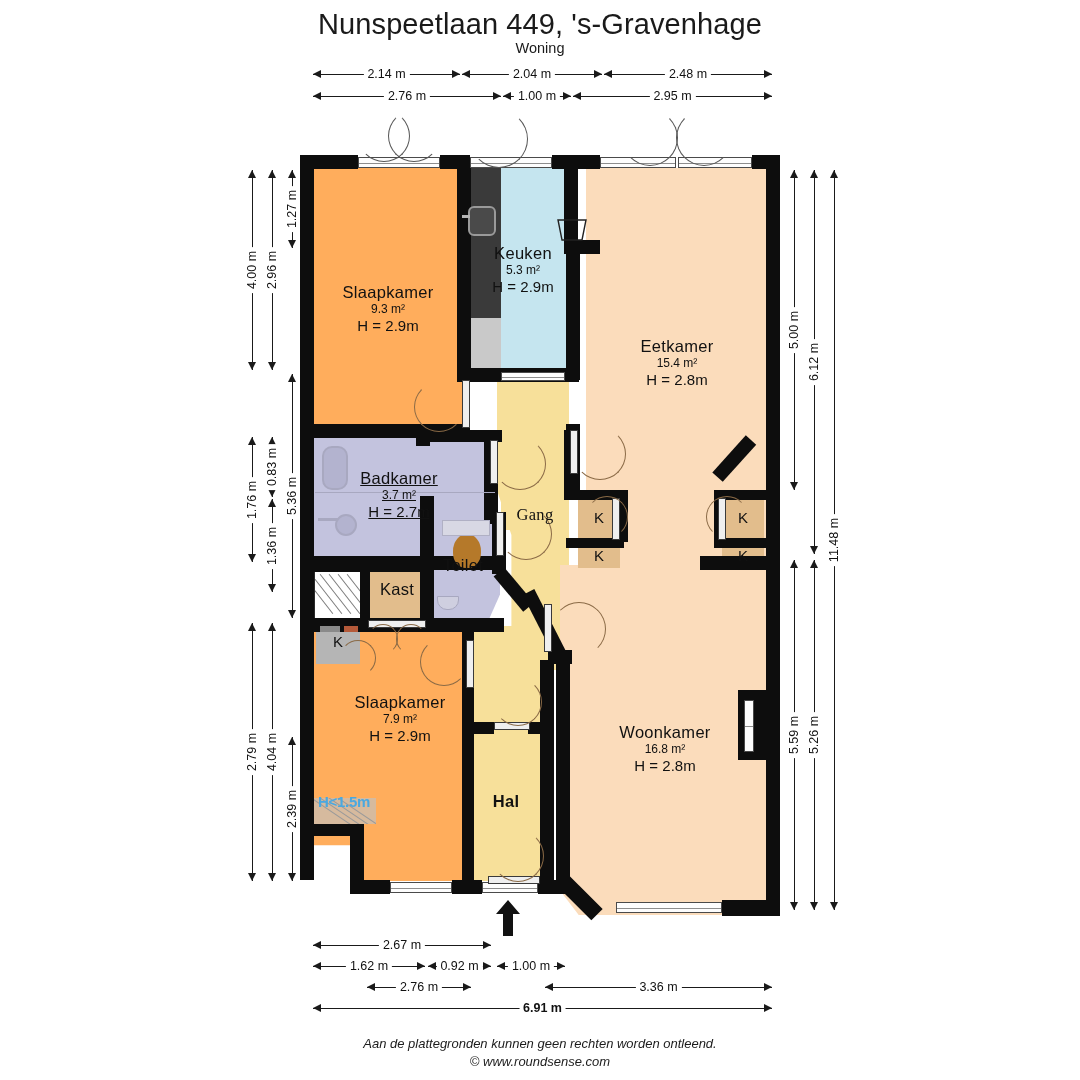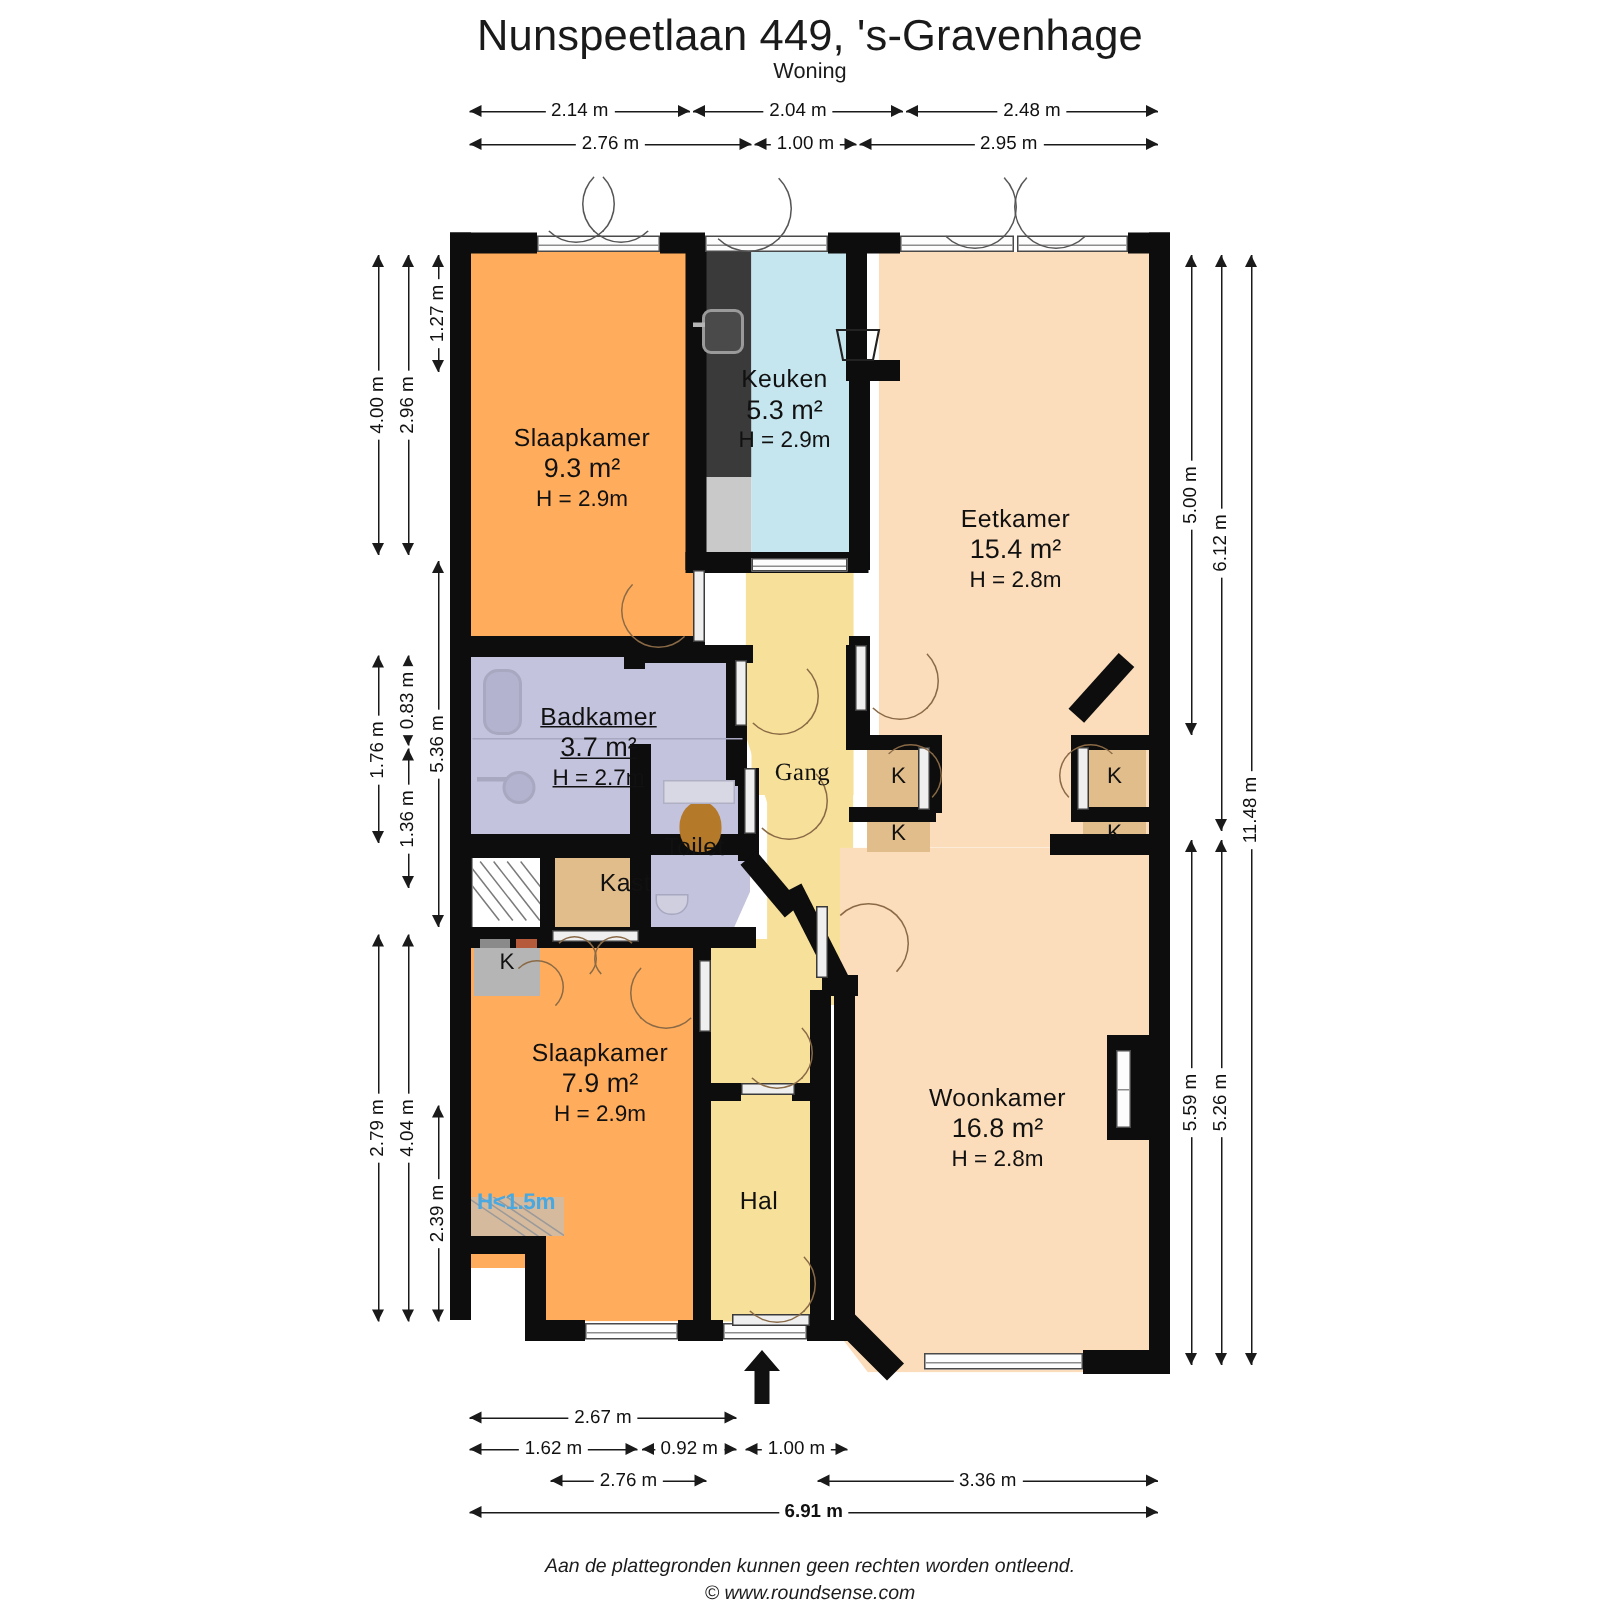--- a/index.html
+++ b/index.html
@@ -53,21 +53,21 @@
   .room{position:absolute;}
   .clip-eet{clip-path:polygon(0 0,100% 0,100% 83%,88% 100%,0 100%);}
   .clip-woon{clip-path:polygon(0 0,100% 0,100% 100%,9% 100%,0 93%);}
   .clip-toilet{clip-path:polygon(0 0,100% 0,100% 72%,82% 100%,0 100%);}
   .clip-gang{clip-path:polygon(0 0,100% 0,100% 100%,20% 100%,20% 55%,0 40%);}
   .clip-slaap2{clip-path:polygon(0 0,100% 0,100% 100%,24% 100%,24% 86%,0 86%);}
 
   .rlabel{position:absolute;text-align:center;color:#111;line-height:1.22;
           white-space:nowrap;pointer-events:none;}
   .rlabel .nm{font-size:16.5px;letter-spacing:.3px;}
-  .rlabel .ar{font-size:18px;text-align:center;}
+  .rlabel .ar{font-size:12px;text-align:center;}
   .rlabel .ht{font-size:15px;}
   .klabel{position:absolute;font-size:15px;color:#111;text-align:center;}
   .lowh{position:absolute;font-size:15px;color:#4aa8e0;font-weight:bold;letter-spacing:-.3px;}
 
   .win{position:absolute;background:#fdfdfd;border:1px solid #4a4a4a;box-sizing:border-box;}
   .win::after{content:"";position:absolute;left:0;right:0;top:50%;height:1px;background:#8d8d8d;}
   .doorjamb{position:absolute;background:#efefef;border:1px solid #3a3a3a;box-sizing:border-box;}
   .swing{position:absolute;border:1.4px solid #8a6a46;border-radius:50%;
          background:transparent;box-sizing:border-box;}
   .stair{position:absolute;background:#fff;border:1px solid #2a2a2a;box-sizing:border-box;
@@ -496,31 +496,31 @@
     </div>
 
     <div class="rlabel" style="left:500px;top:505px;width:70px;font-family:Liberation Serif, serif;">
       <div class="nm">Gang</div>
     </div>
 
     <div class="rlabel" style="left:424px;top:555px;width:78px;">
       <div class="nm">Toilet</div>
     </div>
 
-    <div class="rlabel" style="left:386px;top:579px;width:62px;">
+    <div class="rlabel" style="left:366px;top:579px;width:62px;">
       <div class="nm">Kast</div>
     </div>
 
     <div class="rlabel" style="left:320px;top:692px;width:160px;">
       <div class="nm">Slaapkamer</div>
       <div class="ar">7.9 m²</div>
       <div class="ht">H = 2.9m</div>
     </div>
 
-    <div class="rlabel" style="left:470px;top:791px;width:72px;">
+    <div class="rlabel" style="left:470px;top:791px;width:72px;font-weight:bold;">
       <div class="nm">Hal</div>
     </div>
 
     <div class="rlabel" style="left:570px;top:722px;width:190px;">
       <div class="nm">Woonkamer</div>
       <div class="ar">16.8 m²</div>
       <div class="ht">H = 2.8m</div>
     </div>
 
     <div class="klabel" style="left:578px;top:509px;width:42px;">K</div>

